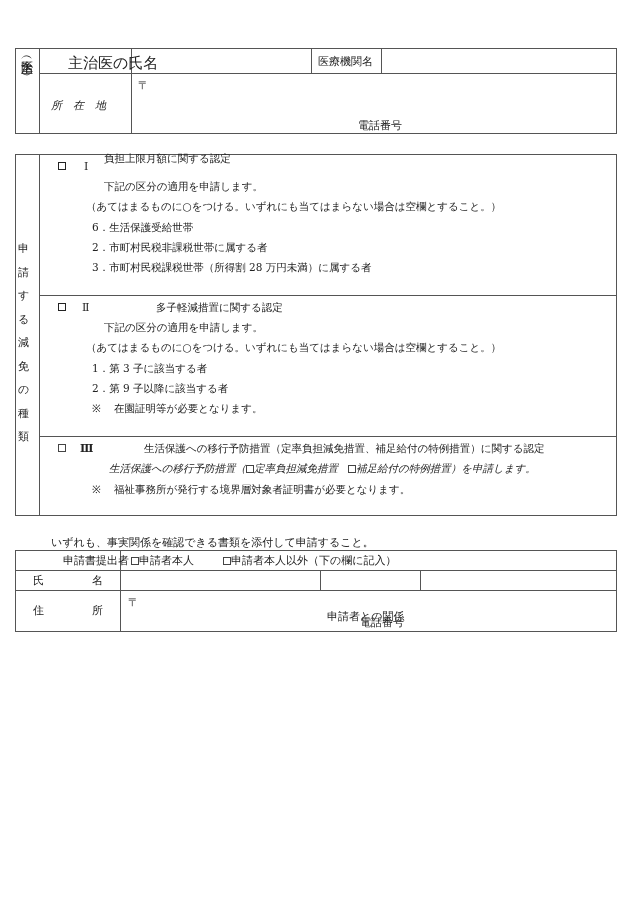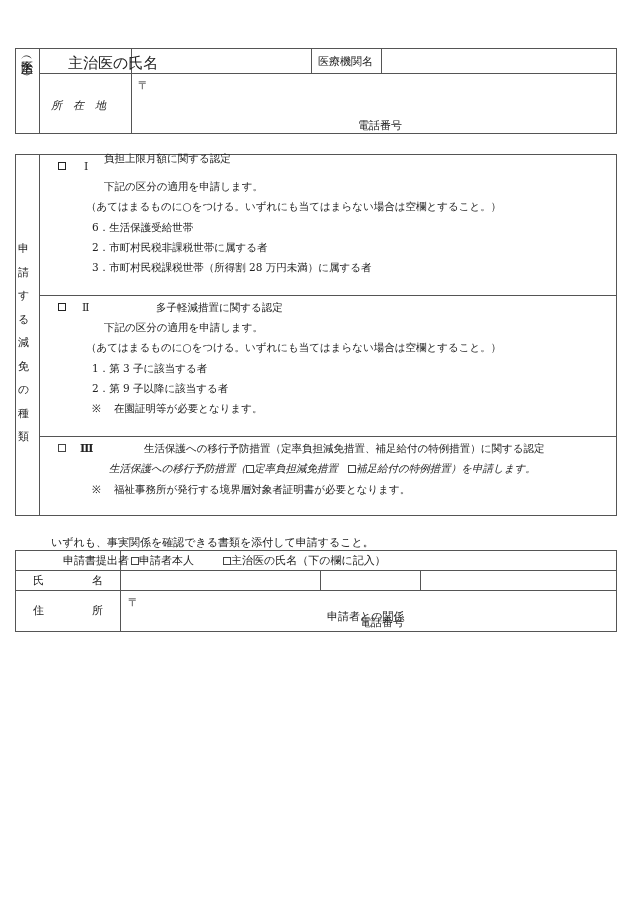--- a/index.html
+++ b/index.html
@@ -100,21 +100,21 @@
   <div class="line-v" style="left:120px;top:550px;height:82px;"></div>
   <div class="line-h" style="left:15px;top:570px;width:602px;"></div>
   <div class="line-h" style="left:15px;top:590px;width:602px;"></div>
   <div class="line-v" style="left:320px;top:570px;height:20px;"></div>
   <div class="line-v" style="left:420px;top:570px;height:20px;"></div>
 
   <span class="t" style="left:35px;top:555px;font-size:11px;padding-left:28px;">申請書提出者</span>
   <div class="t" style="left:131px;top:555px;font-size:11px;">
     <span class="cb-thin"></span><span>申請者本人</span>
     <span style="display:inline-block;width:22px;"></span>
-    <span class="cb-thin"></span><span>主治医の氏名（下の欄に記入）</span>
+    <span class="cb-thin"></span><span>申請者本人以外（下の欄に記入）</span>
   </div>
 
   <span class="t" style="left:33px;top:575px;font-size:11px;">氏</span>
   <span class="t" style="left:92px;top:575px;font-size:11px;">名</span>
   <div class="abs" style="left:121px;top:571px;width:199px;height:19px;"></div>
   <span class="t" style="left:327px;top:575px;font-size:11px;margin-top:36px;">申請者との関係</span>
   <div class="abs" style="left:421px;top:571px;width:195px;height:19px;"></div>
 
   <span class="t" style="left:33px;top:605px;font-size:11px;">住</span>
   <span class="t" style="left:92px;top:605px;font-size:11px;">所</span>

